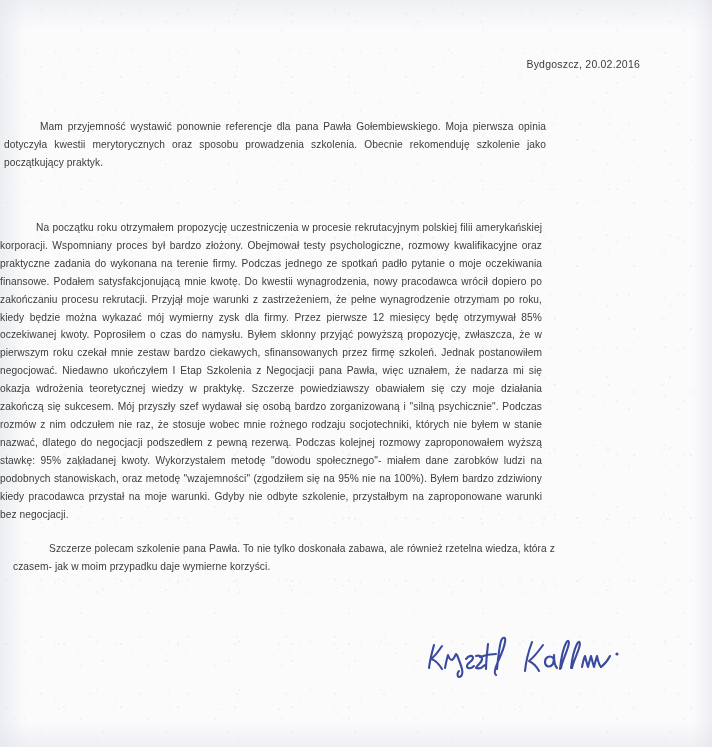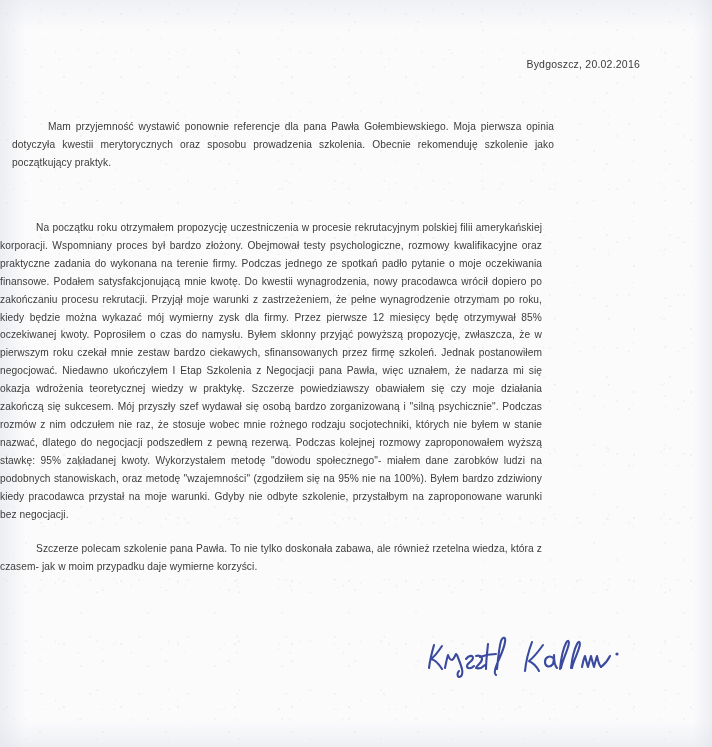--- a/index.html
+++ b/index.html
@@ -86,23 +86,23 @@
     line-height: 17.9px;
     color: #3c3c3c;
     text-align: justify;
     text-justify: inter-word;
     text-indent: 36px;
     letter-spacing: 0.008em;
   }
 
   .para:last-child { margin-bottom: 0; }
 
-  #para-intro  { position: absolute; top: 118px; left: 12px; width: 542px; }
+  #para-intro  { position: absolute; top: 118px; left: 4px; width: 542px; }
   #para-body   { position: absolute; top: 183px; left: 0; width: 542px; margin-top: 36px; }
-  #para-close  { position: absolute; top: 540px; left: 0; width: 542px; }
+  #para-close  { position: absolute; top: 540px; left: 13px; width: 542px; }
 
   
   #signature {
     position: absolute;
     left: 424px;
     top: 626px;
     width: 210px;
     height: 62px;
   }
   #signature svg { display: block; width: 100%; height: 100%; }

